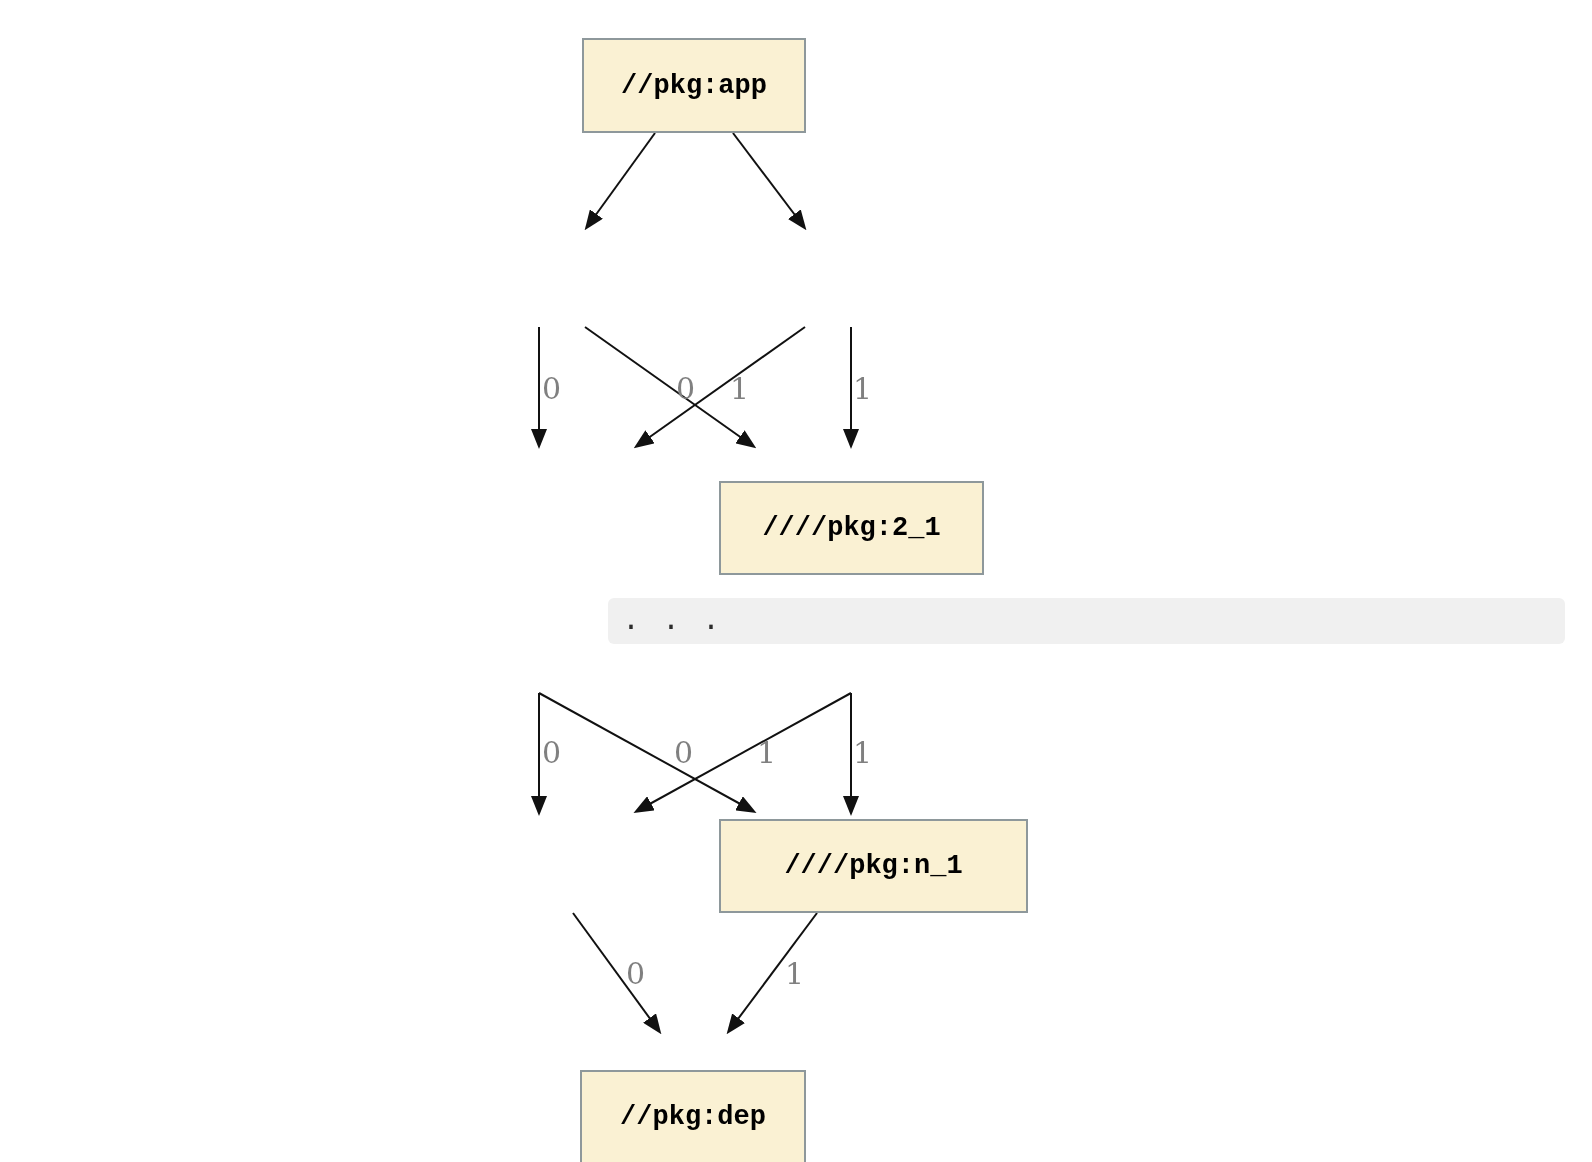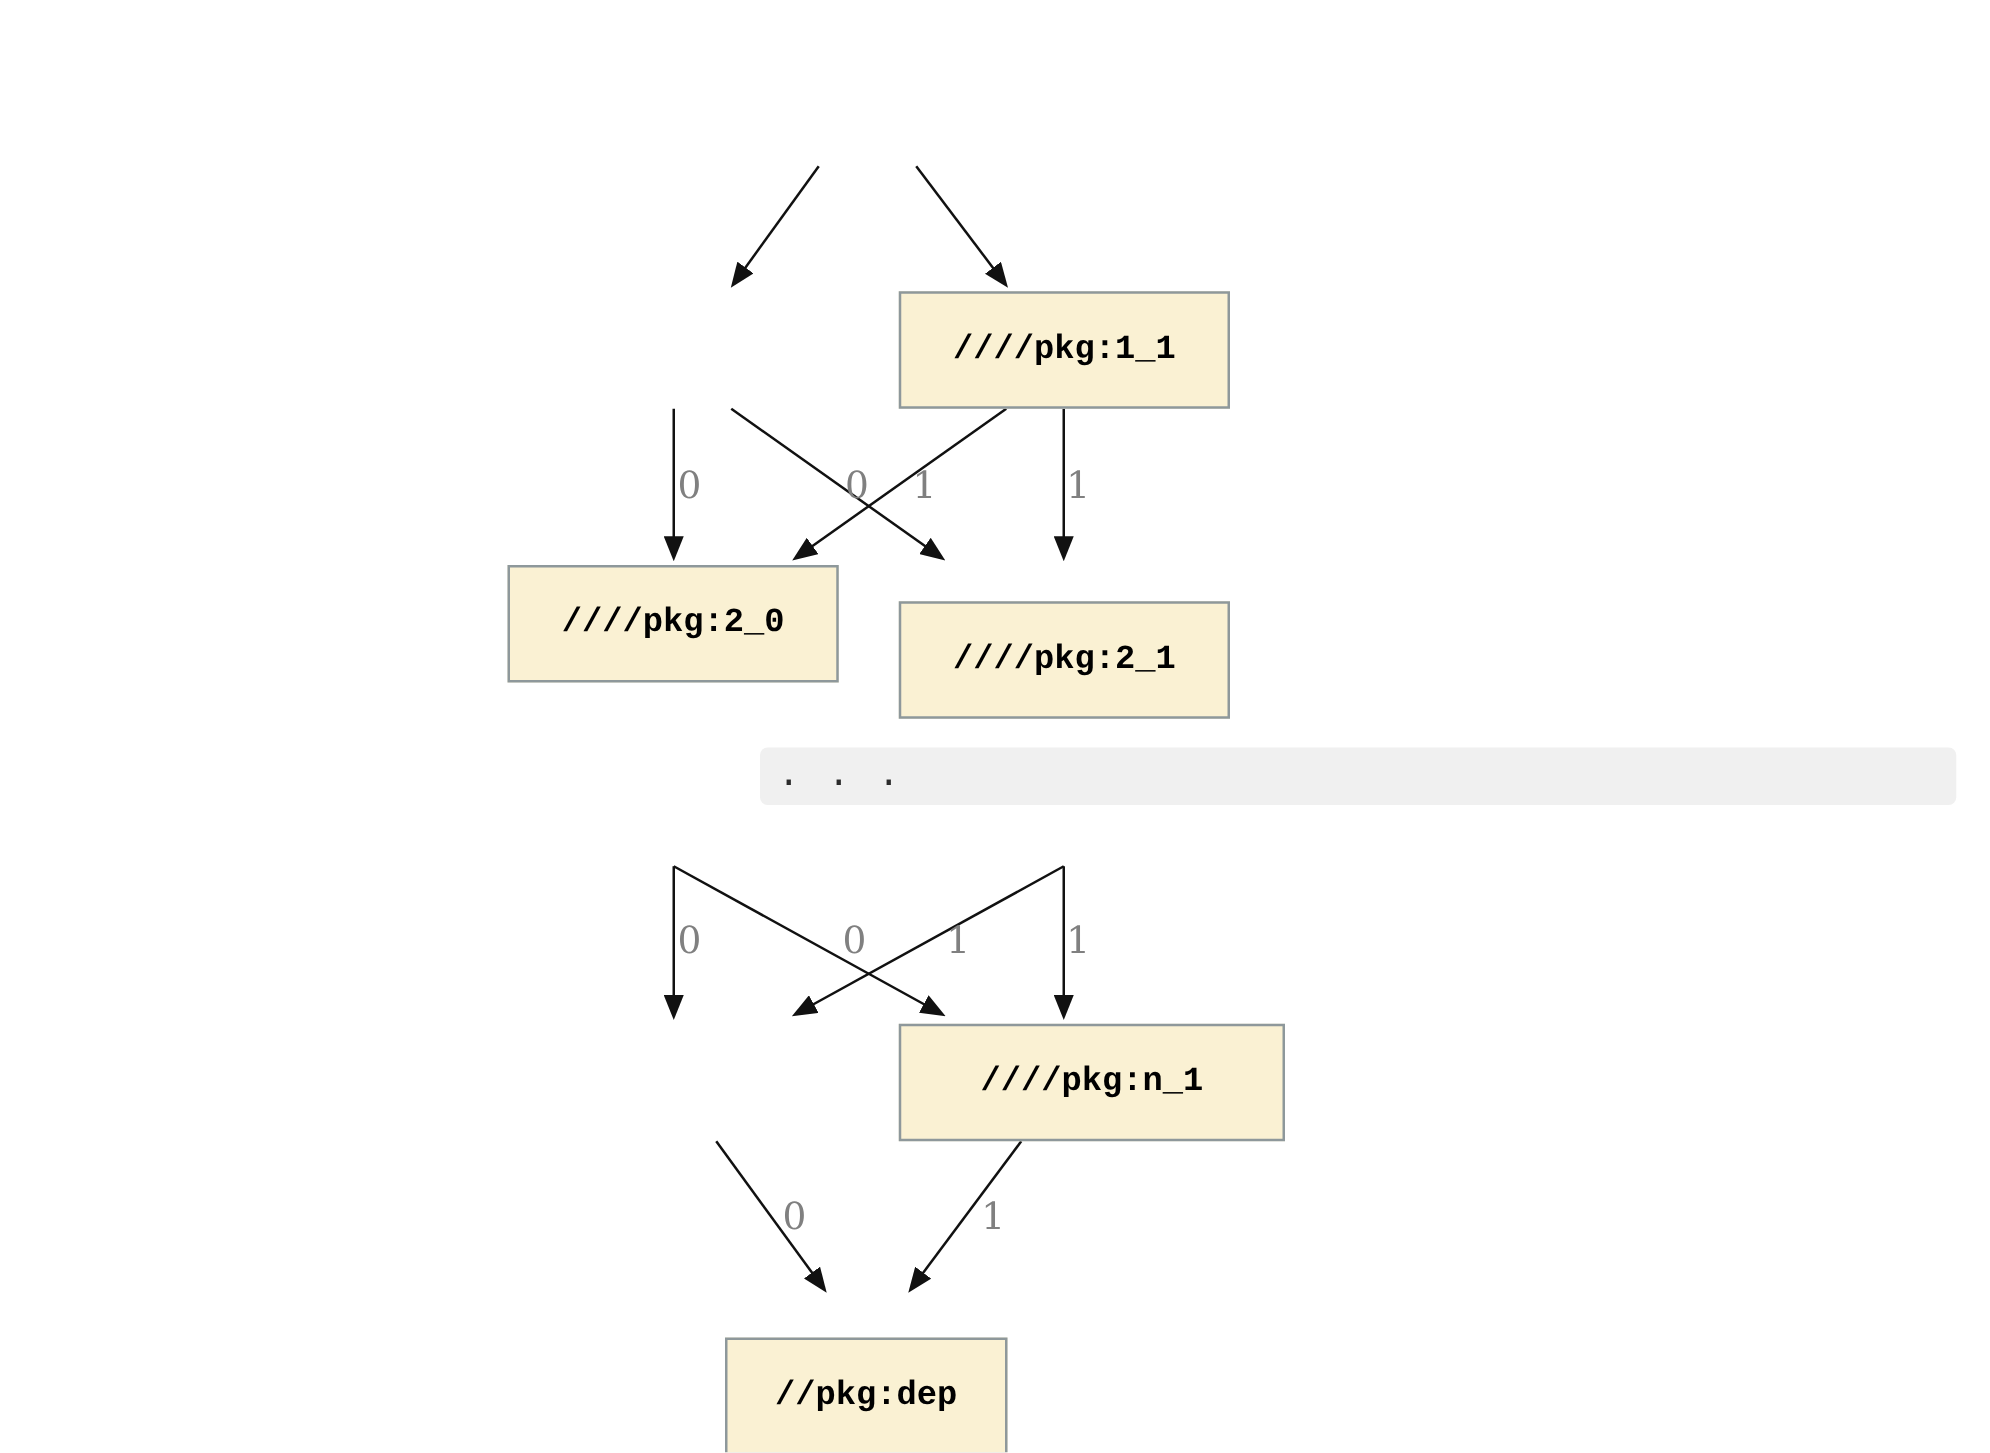--- a/index.html
+++ b/index.html
@@ -91,22 +91,21 @@
 
     <line x1="539" y1="693" x2="539" y2="812" marker-end="url(#arrow)"></line>
     <line x1="539" y1="693" x2="753" y2="811" marker-end="url(#arrow)"></line>
     <line x1="851" y1="693" x2="637" y2="811" marker-end="url(#arrow)"></line>
     <line x1="851" y1="693" x2="851" y2="812" marker-end="url(#arrow)"></line>
 
     <line x1="573" y1="913" x2="659" y2="1031" marker-end="url(#arrow)"></line>
     <line x1="817" y1="913" x2="729" y2="1031" marker-end="url(#arrow)"></line>
   </svg>
 
-  <div class="node" style="left:719px; top:233px; width:265px; height:94px;">////pkg:1_1</div>
-  <div class="node" style="left:406px; top:452px; width:265px; height:94px;">////pkg:2_0</div>
+  <div class="node" style="left:582px; top:38px;  width:224px; height:95px;">//pkg:app</div>
   <div class="node" style="left:719px; top:452px; width:265px; height:94px;margin-top:29px;">////pkg:2_1</div>
   <div class="node" style="left:719px; top:819px; width:309px; height:94px;">////pkg:n_1</div>
   <div class="node" style="left:580px; top:1038px; width:226px; height:94px;margin-top:32px;">//pkg:dep</div>
 
   <span class="edge-label" style="left:542px; top:374px;">0</span>
   <span class="edge-label" style="left:676px; top:374px;">0</span>
   <span class="edge-label" style="left:730px; top:374px;">1</span>
   <span class="edge-label" style="left:853px; top:374px;">1</span>
 
   <span class="edge-label" style="left:542px; top:738px;">0</span>

